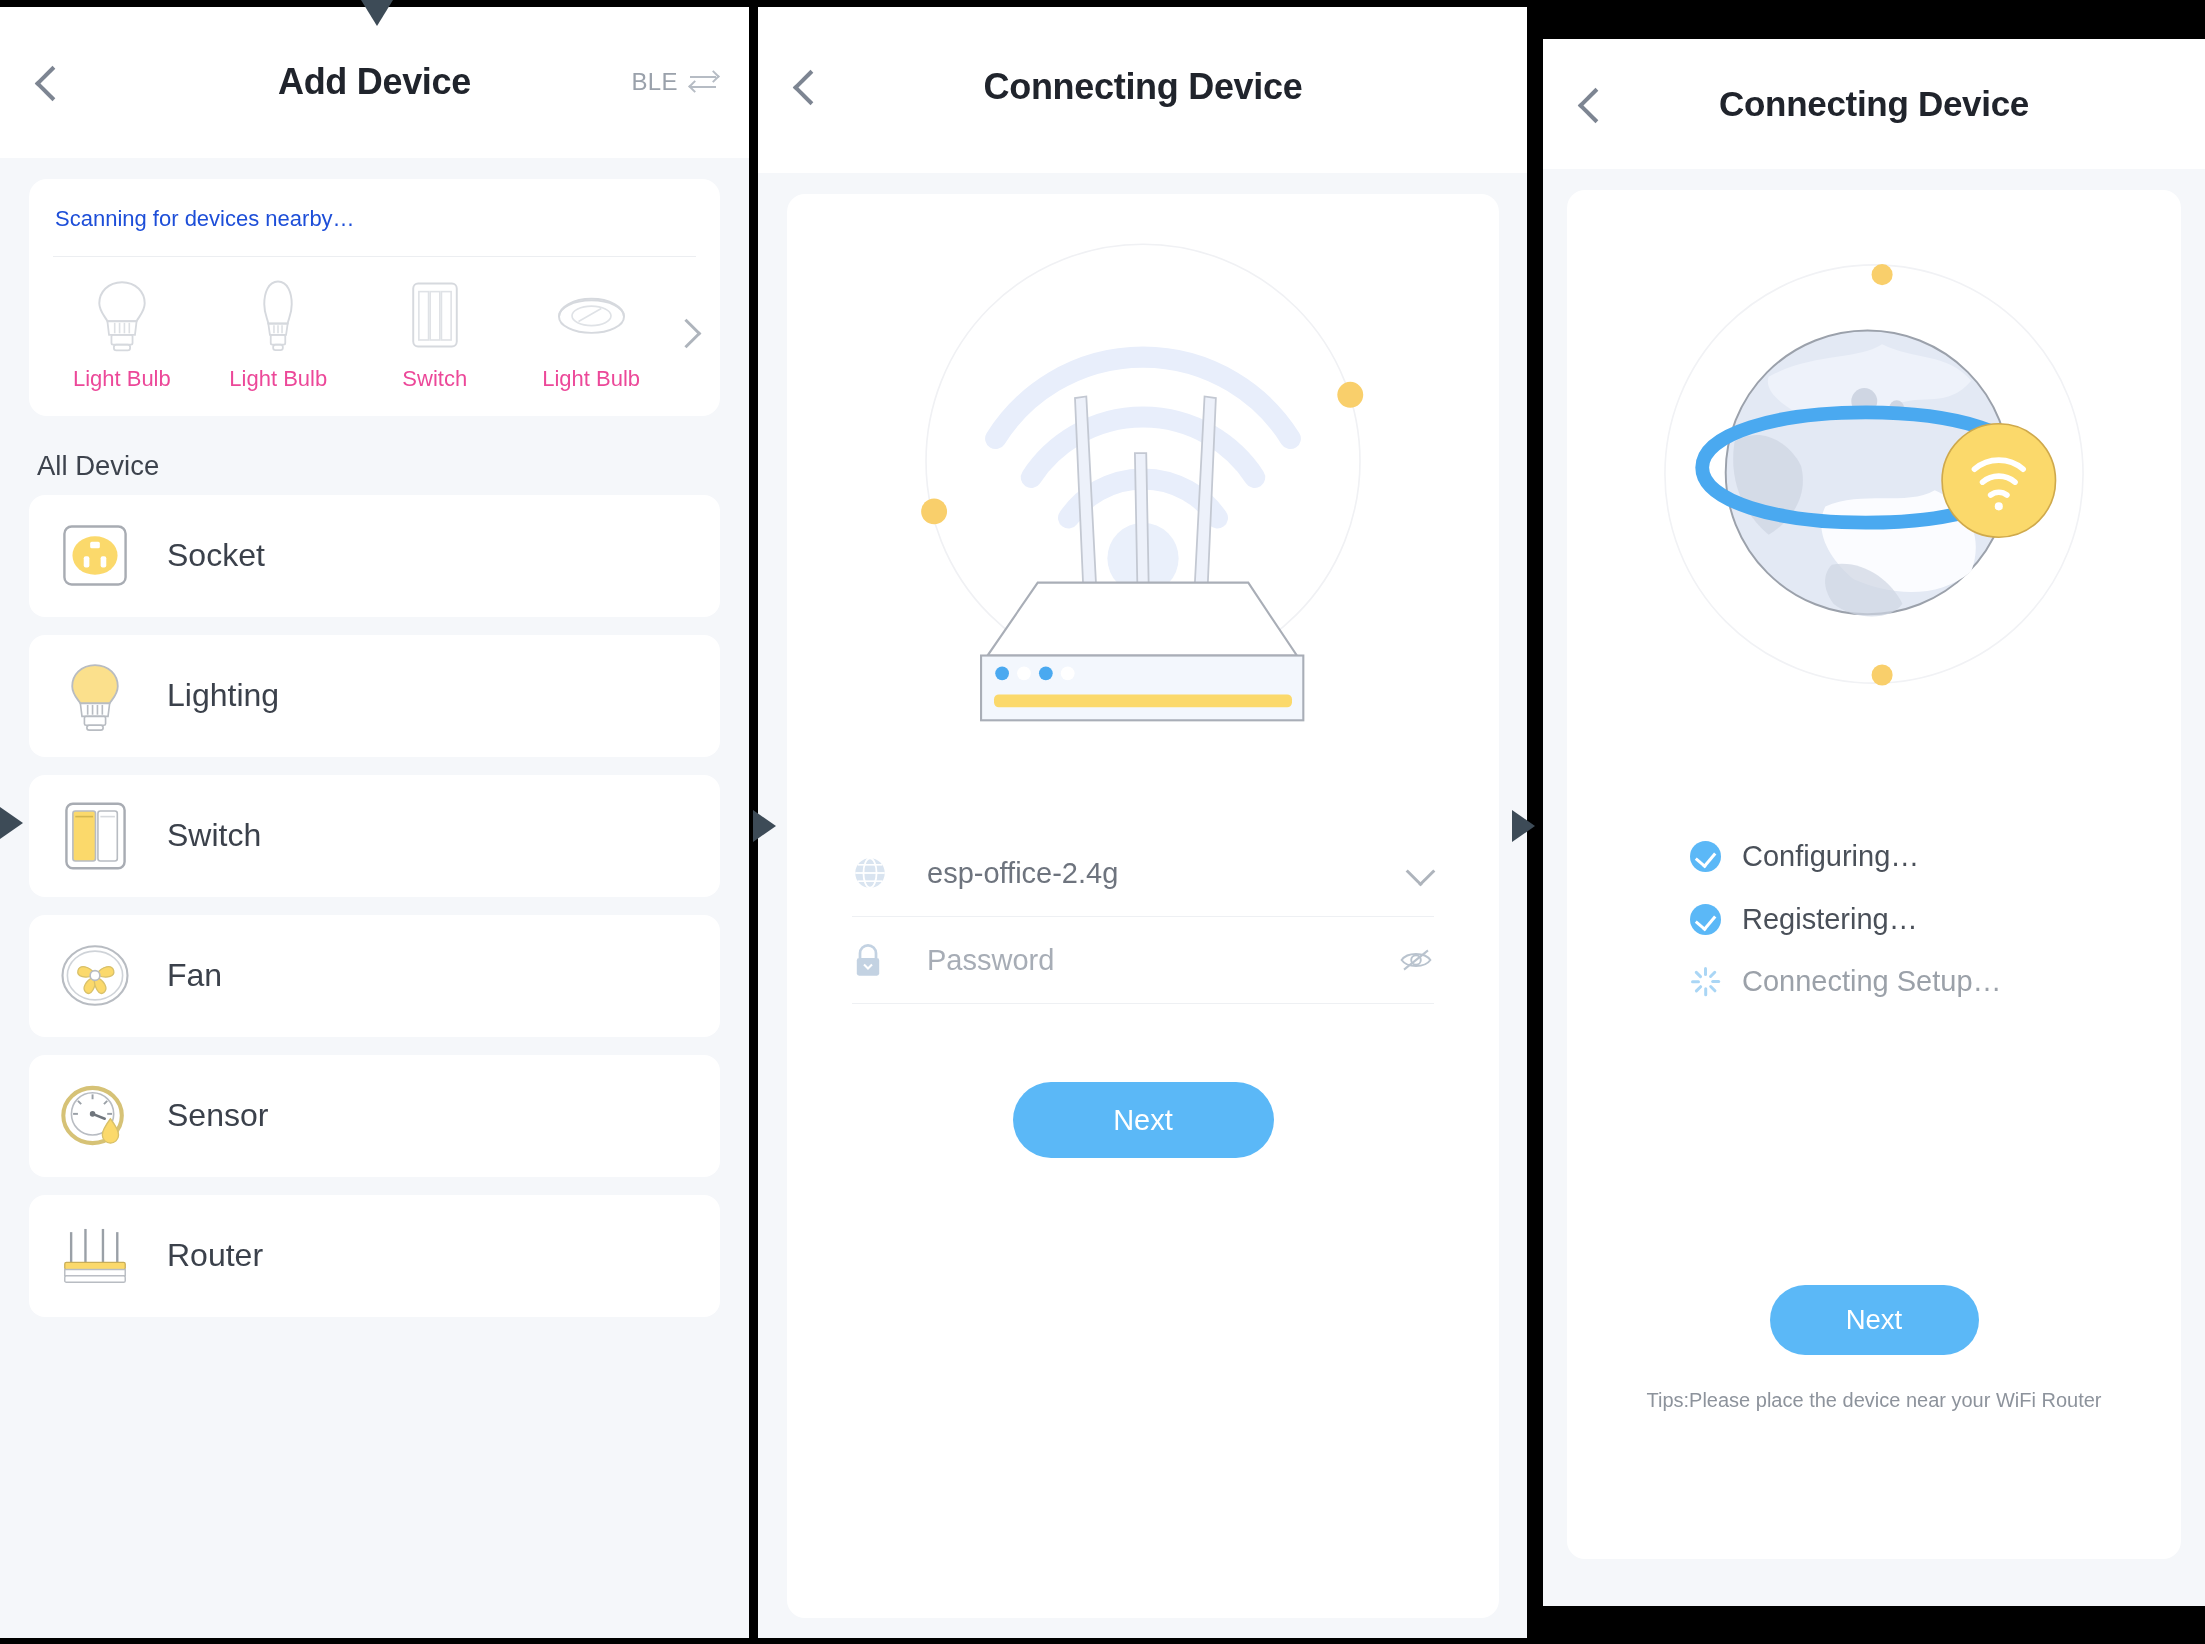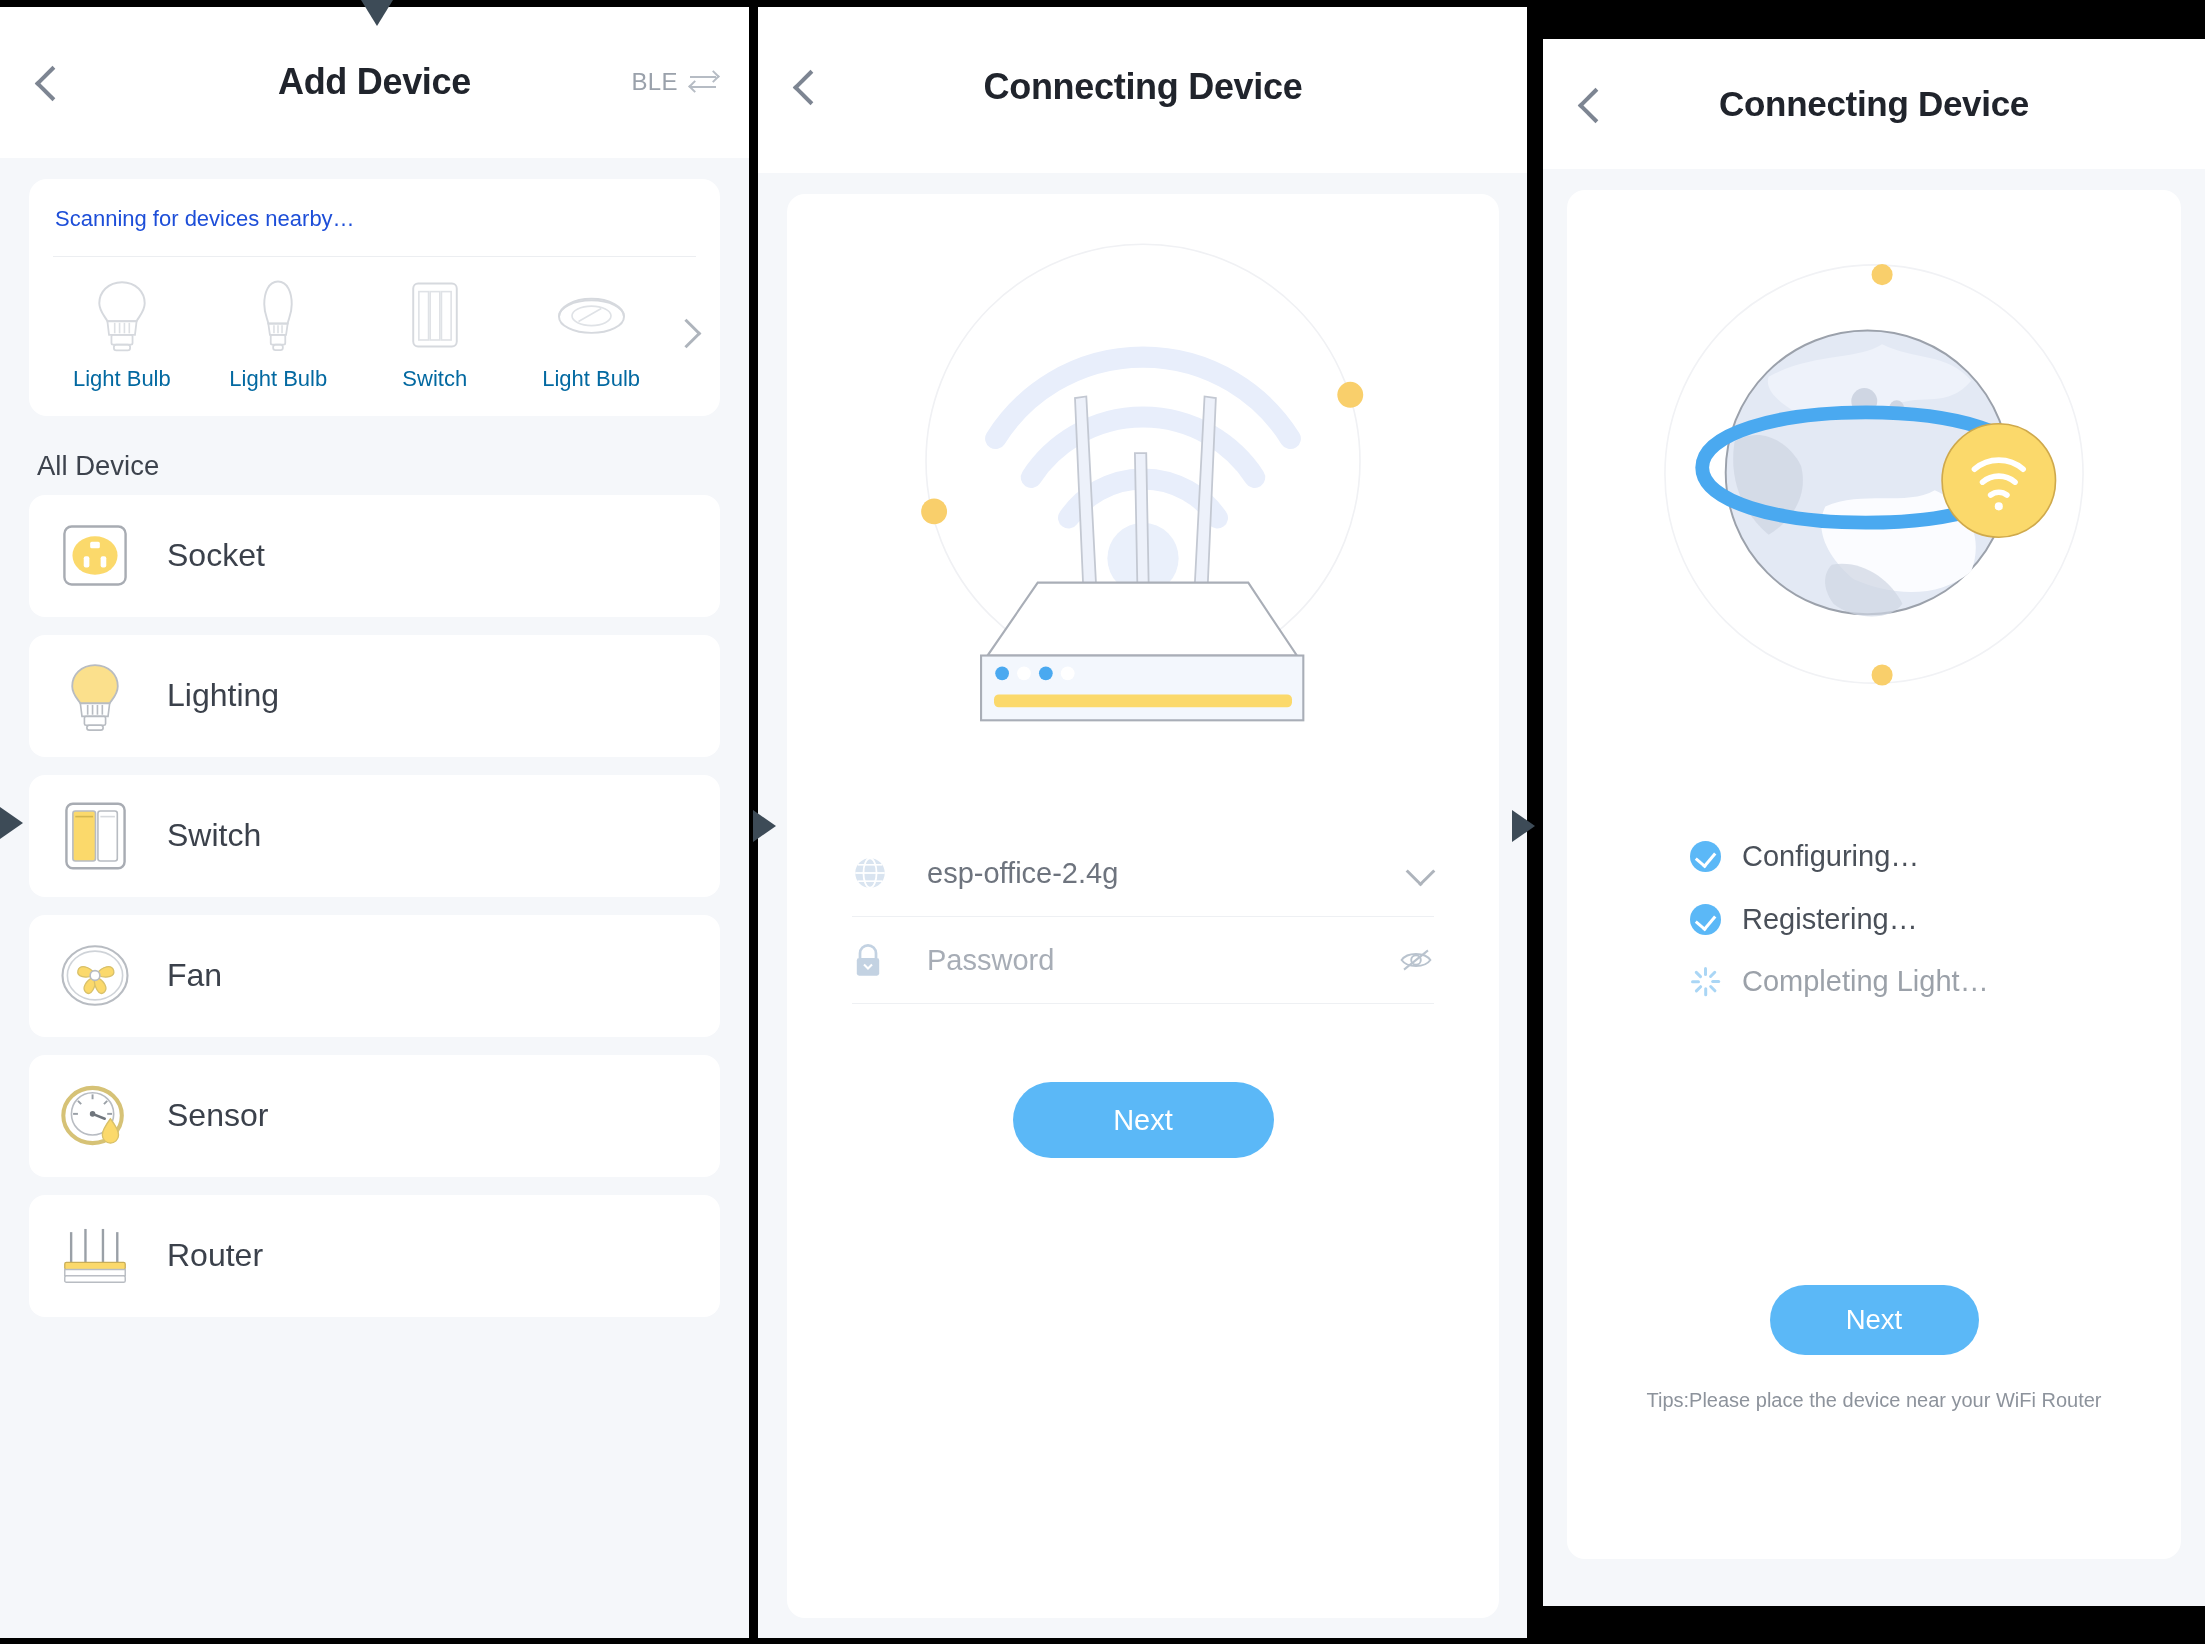--- a/index.html
+++ b/index.html
@@ -110,21 +110,21 @@
   }
   .scan-item {
     flex: 1 1 0;
     display:flex; flex-direction:column; align-items:center;
     cursor:pointer;
   }
   .scan-item .glyph { height: 75px; display:flex; align-items:center; justify-content:center; }
   .scan-item .cap {
     margin-top: 13px;
     font-size: 22px;
-    color:#0369a1;
+    color:#ec4899;
   }
   .scan-next {
     width: 36px; flex:0 0 36px;
     align-self:center;
     position:relative;
     cursor:pointer;
     height:36px;
   }
   .scan-next::before{
     content:"";
@@ -594,21 +594,21 @@
                   <i style="transform:rotate(0deg)"></i>
                     <i style="transform:rotate(45deg)"></i>
                   <i style="transform:rotate(90deg)"></i>
                     <i style="transform:rotate(135deg)"></i>
                   <i style="transform:rotate(180deg)"></i>
                     <i style="transform:rotate(225deg)"></i>
                   <i style="transform:rotate(270deg)"></i>
                     <i style="transform:rotate(315deg)"></i>
                 </span>
               </span>
-              <span class="s-txt">Completing Light…</span>
+              <span class="s-txt">Connecting Setup…</span>
             </div>
           </div>
 
           <button class="btn-next">Next</button>
           <div class="tips">Tips:Please place the device near your WiFi Router</div>
 
         </div>
       </div>
     </div>
   </div>

